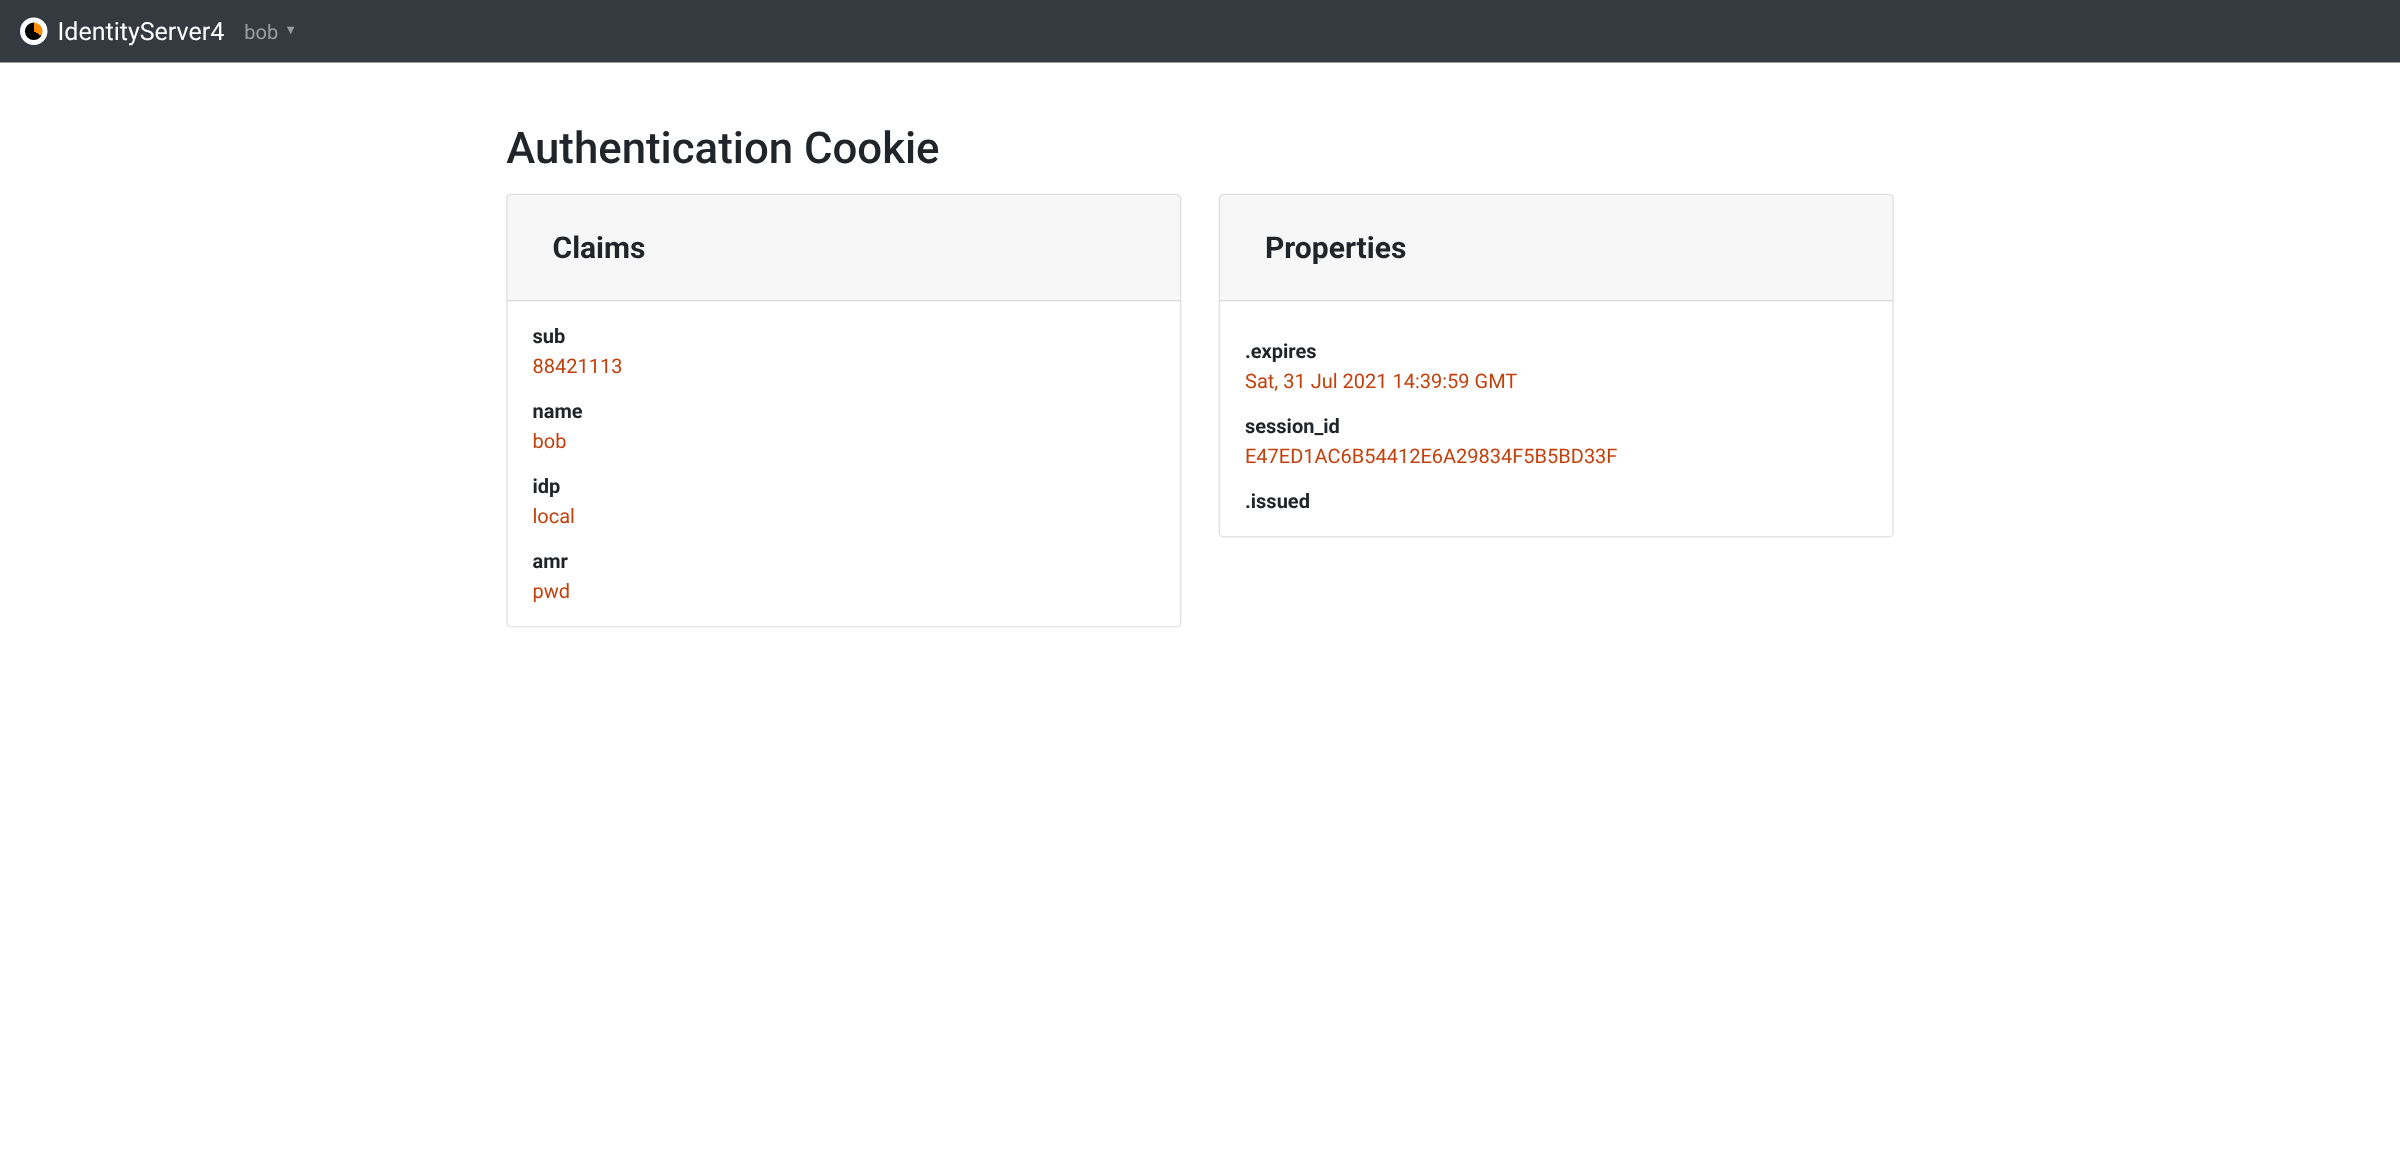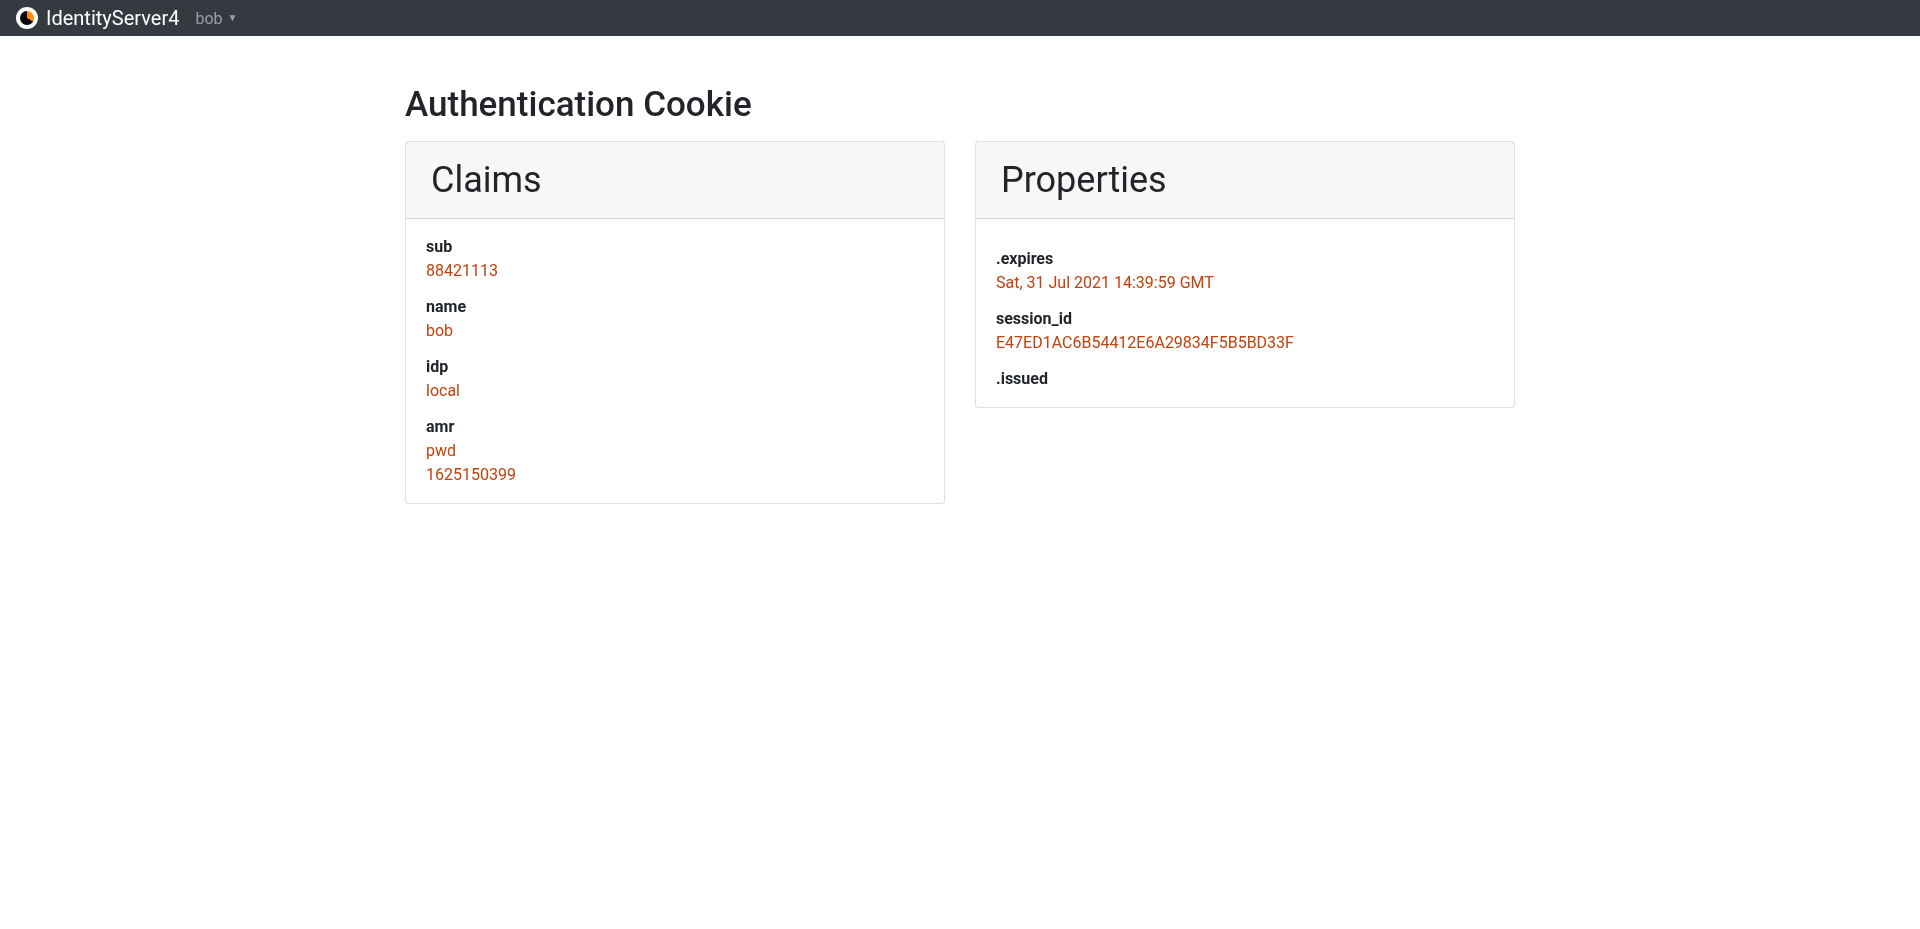--- a/index.html
+++ b/index.html
@@ -11,21 +11,21 @@
       font-family: -apple-system, BlinkMacSystemFont, "Segoe UI", Roboto, "Helvetica Neue", Arial, sans-serif;
       font-size: 16px;
       color: #212529;
       background: #fff;
     }
     .navbar {
       background: #343a40;
       padding: 8px 16px;
       display: flex;
       align-items: center;
-      height: 36px;
+      height: 50px;
     }
     .navbar-brand {
       display: flex;
       align-items: center;
       color: #fff;
       text-decoration: none;
       font-size: 20px;
       font-weight: 400;
       margin-right: 16px;
       cursor: pointer;
@@ -88,24 +88,24 @@
       border: 1px solid rgba(0,0,0,0.125);
       border-radius: 4px;
       background: #fff;
     }
     .card-header {
       background: rgba(0,0,0,0.03);
       border-bottom: 1px solid rgba(0,0,0,0.125);
       padding: 12px 20px;
     }
     .card-header h2 {
-      font-size: 36px;
-      font-weight: 400;
+      font-size: 24px;
+      font-weight: 700;
       color: #212529;
-      margin: 5px;
+      margin: 16px;
     }
     .card-body {
       padding: 16px 20px;
     }
     .card-body dt {
       font-weight: 700;
       line-height: 1.5;
       margin-top: 12px;
     }
     .card-body dt:first-child {
@@ -142,21 +142,20 @@
         <div class="card-body">
           <dl>
             <dt>sub</dt>
             <dd>88421113</dd>
             <dt>name</dt>
             <dd>bob</dd>
             <dt>idp</dt>
             <dd>local</dd>
             <dt>amr</dt>
             <dd>pwd</dd>
-            <dd>1625150399</dd>
           </dl>
         </div>
       </div>
     </div>
 
     <div class="col">
       <div class="card">
         <div class="card-header">
           <h2>Properties</h2>
         </div>

